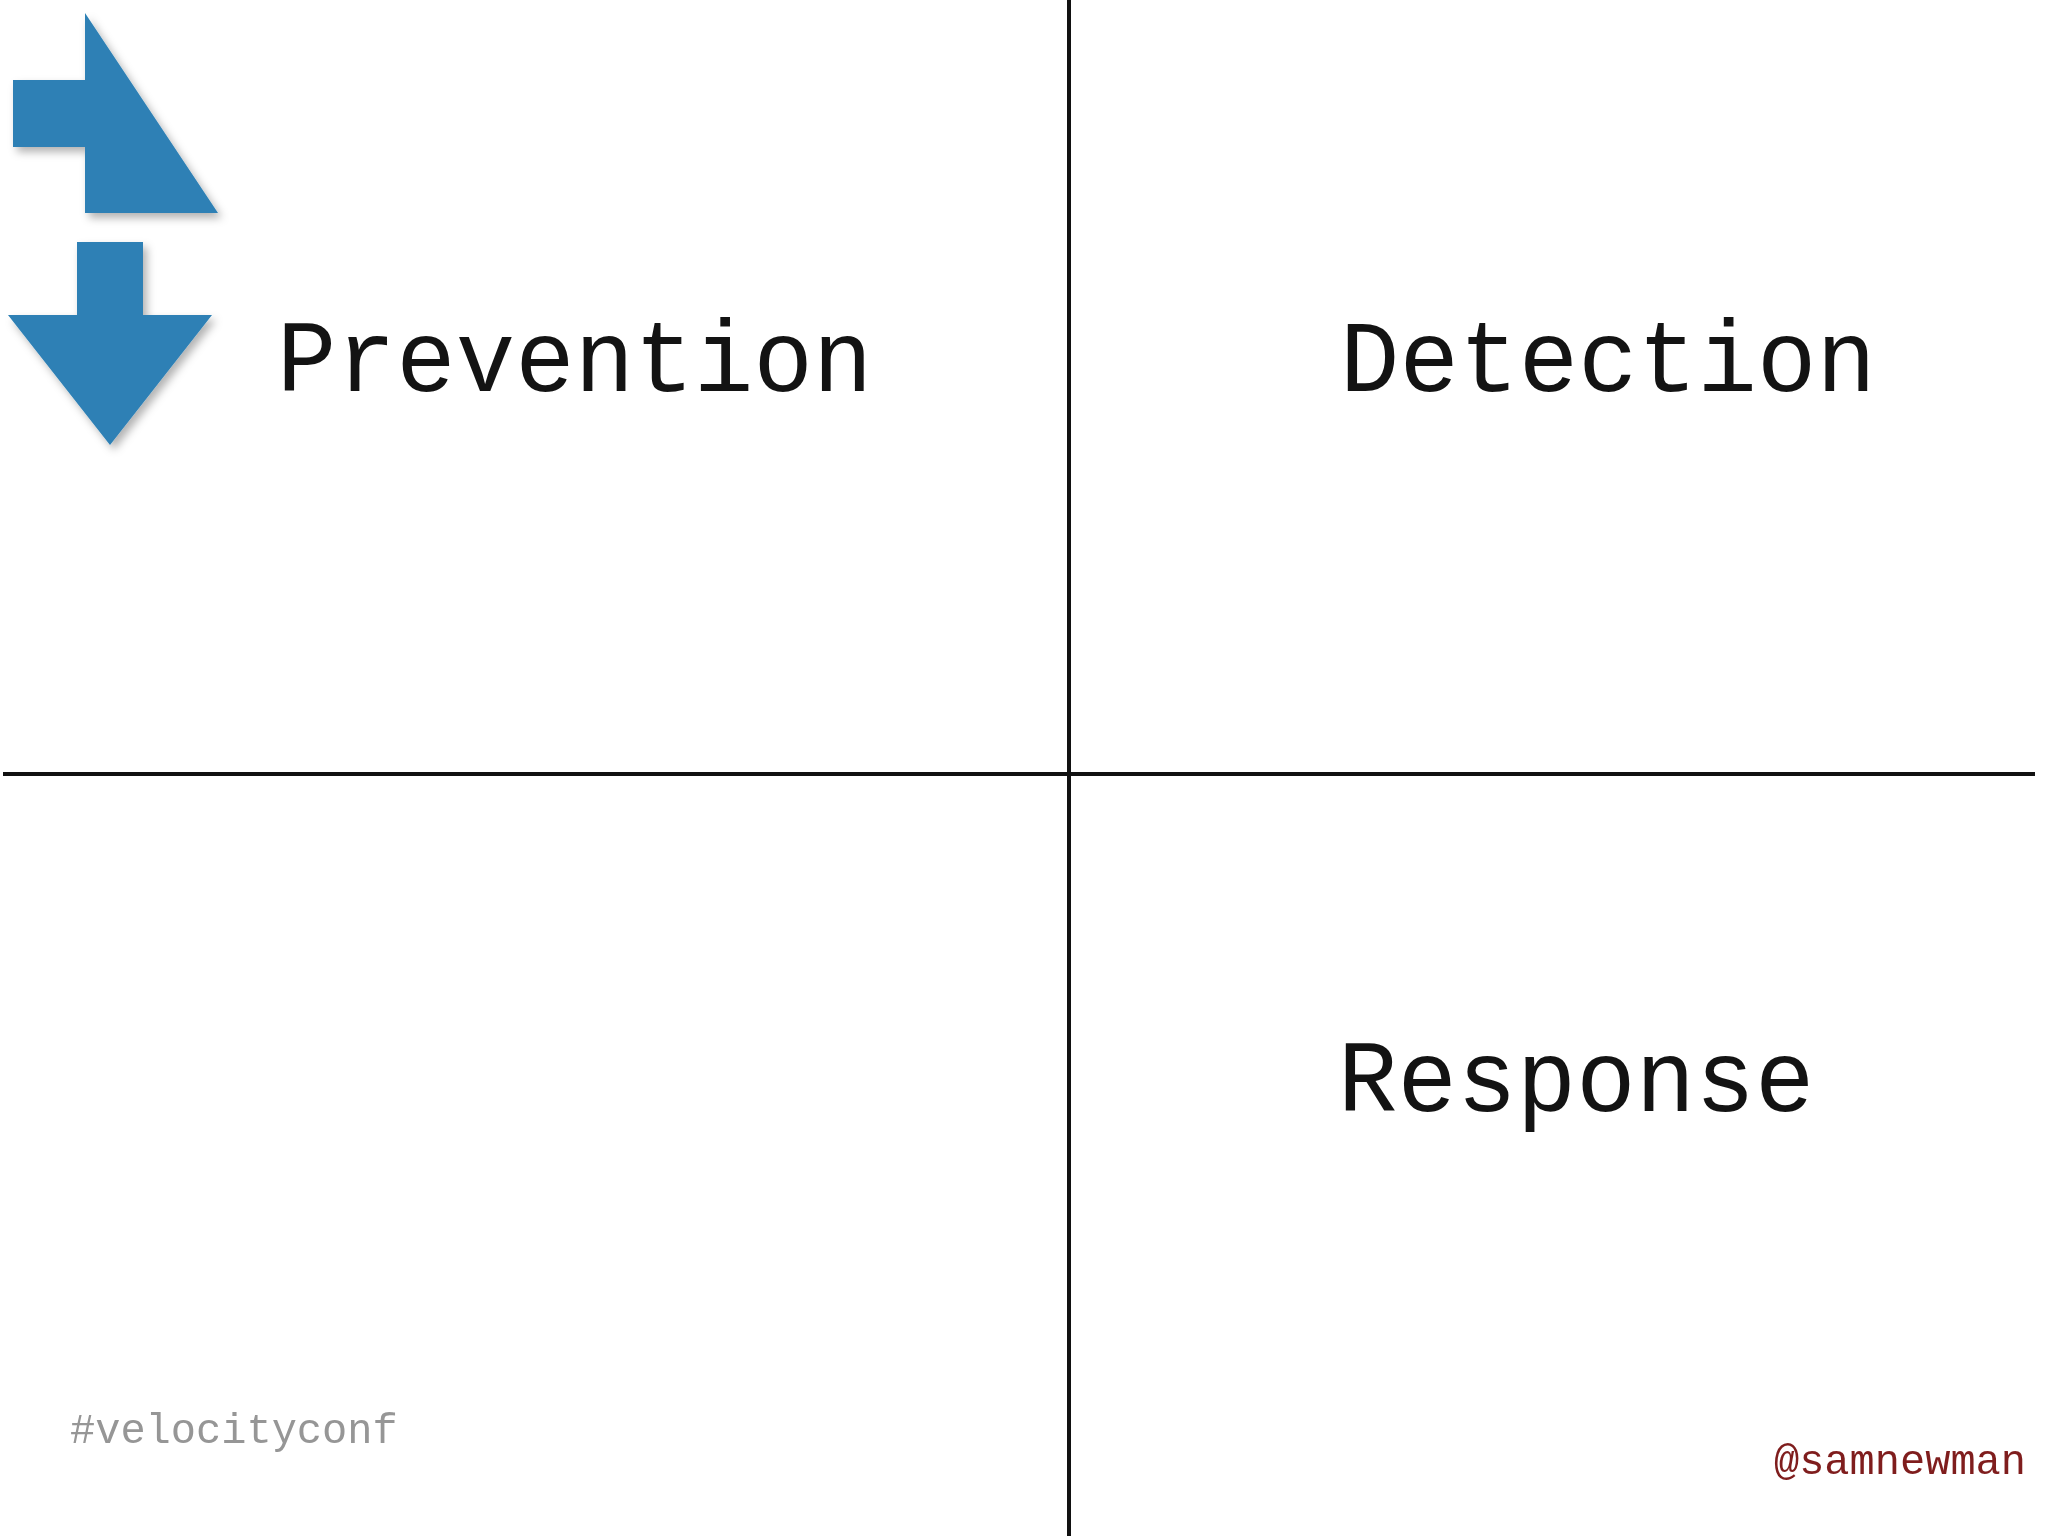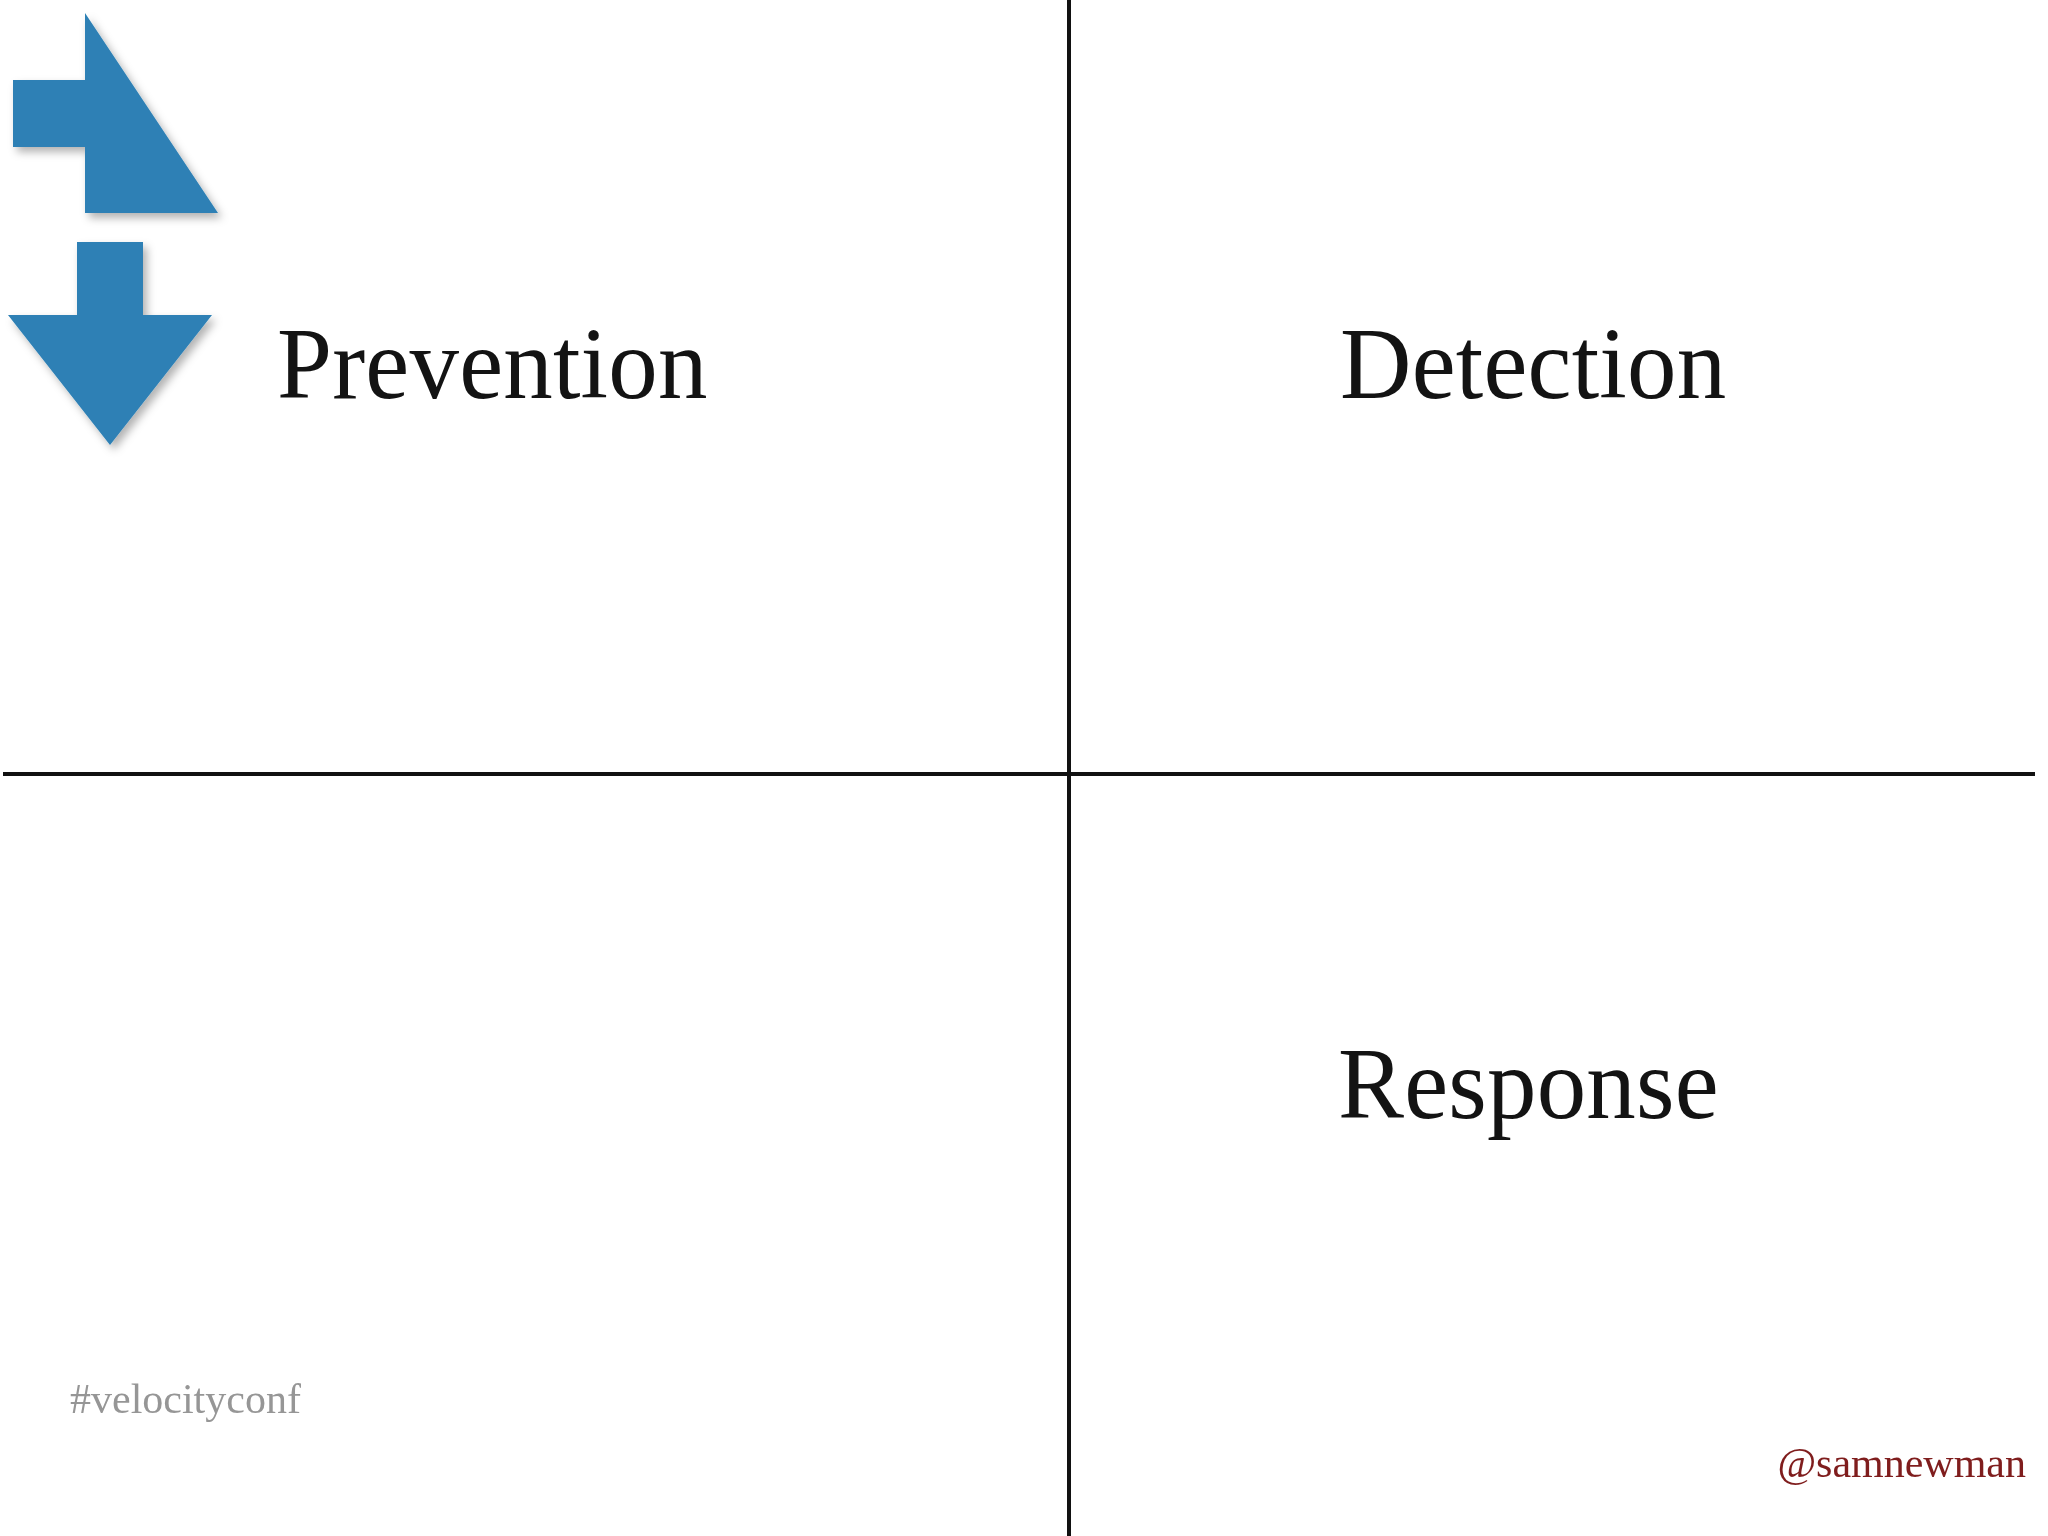--- a/index.html
+++ b/index.html
@@ -7,21 +7,21 @@
     margin: 0;
     padding: 0;
     background: #ffffff;
   }
   #slide {
     position: relative;
     width: 2048px;
     height: 1536px;
     background: #ffffff;
     overflow: hidden;
-    font-family: Liberation Serif, serif;
+    font-family: Liberation Mono, monospace;
     -webkit-font-smoothing: antialiased;
   }
 
   
   .axis-v {
     position: absolute;
     left: 1067px;
     top: 0;
     width: 4px;
     height: 1536px;
@@ -86,21 +86,21 @@
   .footer-text {
     position: absolute;
     color: #969696;
     font-weight: 300;
     font-size: 42px;
     line-height: 1;
     white-space: nowrap;
   }
   #footer-hashtag {
     left: 70px;
-    top: 1378px;
+    top: 1411px;
   }
   #footer-handle {
     right: 22px;
     top: 1442px;
   }
 </style>
 </head>
 <body>
 
 <div id="slide" style="background: rgb(255, 255, 255);">

